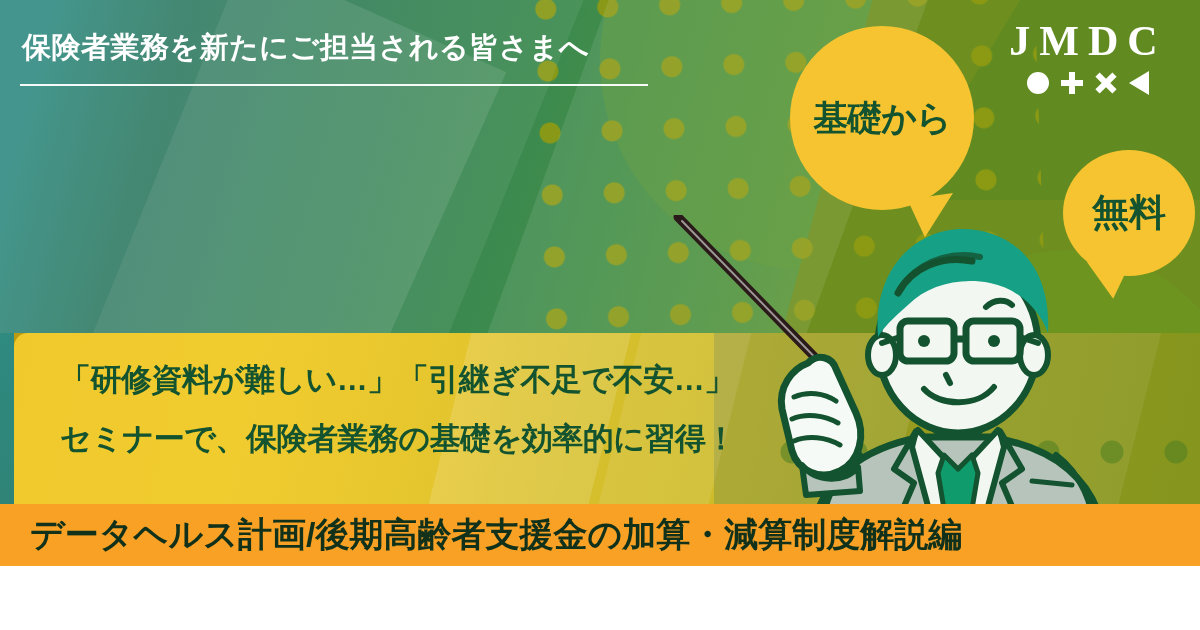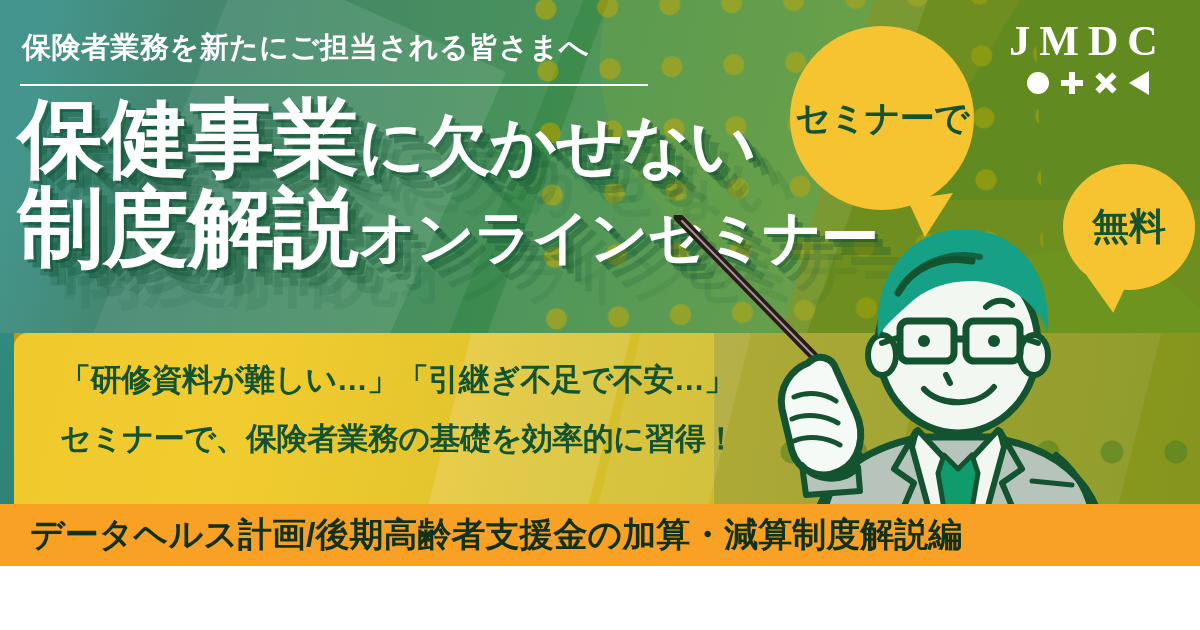--- a/index.html
+++ b/index.html
@@ -269,21 +269,21 @@
   }
   .badge-kiso .tail {
     position: absolute; right: 18px; bottom: -26px;
     width: 0; height: 0;
     border-left: 12px solid transparent;
     border-right: 34px solid transparent;
     border-top: 40px solid #f5c430;
     transform: rotate(-8deg);
   }
   .badge-muryo {
-    left: 1063px; top: 164px;
+    left: 1063px; top: 150px;
     width: 132px; height: 126px;
     border-radius: 50%;
     font-size: 37px;
   }
   .badge-muryo .tail {
     position: absolute; left: 22px; bottom: -22px;
     width: 0; height: 0;
     border-left: 30px solid transparent;
     border-right: 12px solid transparent;
     border-top: 34px solid #f5c430;
@@ -315,24 +315,20 @@
   <div class="bg-lower"></div>
   <div class="bg-lower-sweepa"></div>
   <div class="bg-lower-sweepb"></div>
   <div class="bg-dots-left"></div>
   <div class="bg-lower-strip"></div>
   <div class="teal-rail"></div>
 
   <div class="tagline">保険者業務を新たにご担当される皆さまへ</div>
   <div class="tagline-rule"></div>
 
-  <div class="headline">
-    <span class="hl-line hl1"><span>保健事業</span><span class="sm">に欠かせない</span></span>
-    <span class="hl-line hl2"><span>制度解説</span><span class="sm">オンラインセミナー</span></span>
-  </div>
 
   <div class="copy-panel">
     <div class="shine"></div>
     <div class="shine2"></div>
     <div class="copy-group first">
       <div class="copy-line">「研修資料が難しい…」「引継ぎ不足で不安…」</div>
     </div>
     <div class="copy-group second">
       <div class="copy-line">セミナーで、保険者業務の基礎を効率的に習得！</div>
     </div>
@@ -406,21 +402,21 @@
                  C160 266 138 256 132 236 L122 194 C118 172 132 154 148 148 Z" fill="#f6faf6" stroke="#14532f" stroke-width="7" stroke-linejoin="round"></path>
         <path d="M134 182 C148 176 164 178 176 186" stroke="#14532f" stroke-width="5" fill="none" stroke-linecap="round"></path>
         <path d="M132 204 C146 198 164 200 178 208" stroke="#14532f" stroke-width="5" fill="none" stroke-linecap="round"></path>
         <path d="M134 226 C148 220 166 222 180 230" stroke="#14532f" stroke-width="5" fill="none" stroke-linecap="round"></path>
         <path d="M142 250 C156 268 186 268 198 252 L200 276 L146 280 Z" fill="#b6c4bb" stroke="#14532f" stroke-width="6" stroke-linejoin="round"></path>
       </g>
     </svg>
   </div>
 
   <div class="badge badge-kiso">
-    <span>セミナーで</span>
+    <span>基礎から</span>
     <span class="tail"></span>
   </div>
   <div class="badge badge-muryo">
     <span>無料</span>
     <span class="tail"></span>
   </div>
 
   <div class="logo">
     <div class="logo-word">JMDC</div>
     <div class="logo-marks">

